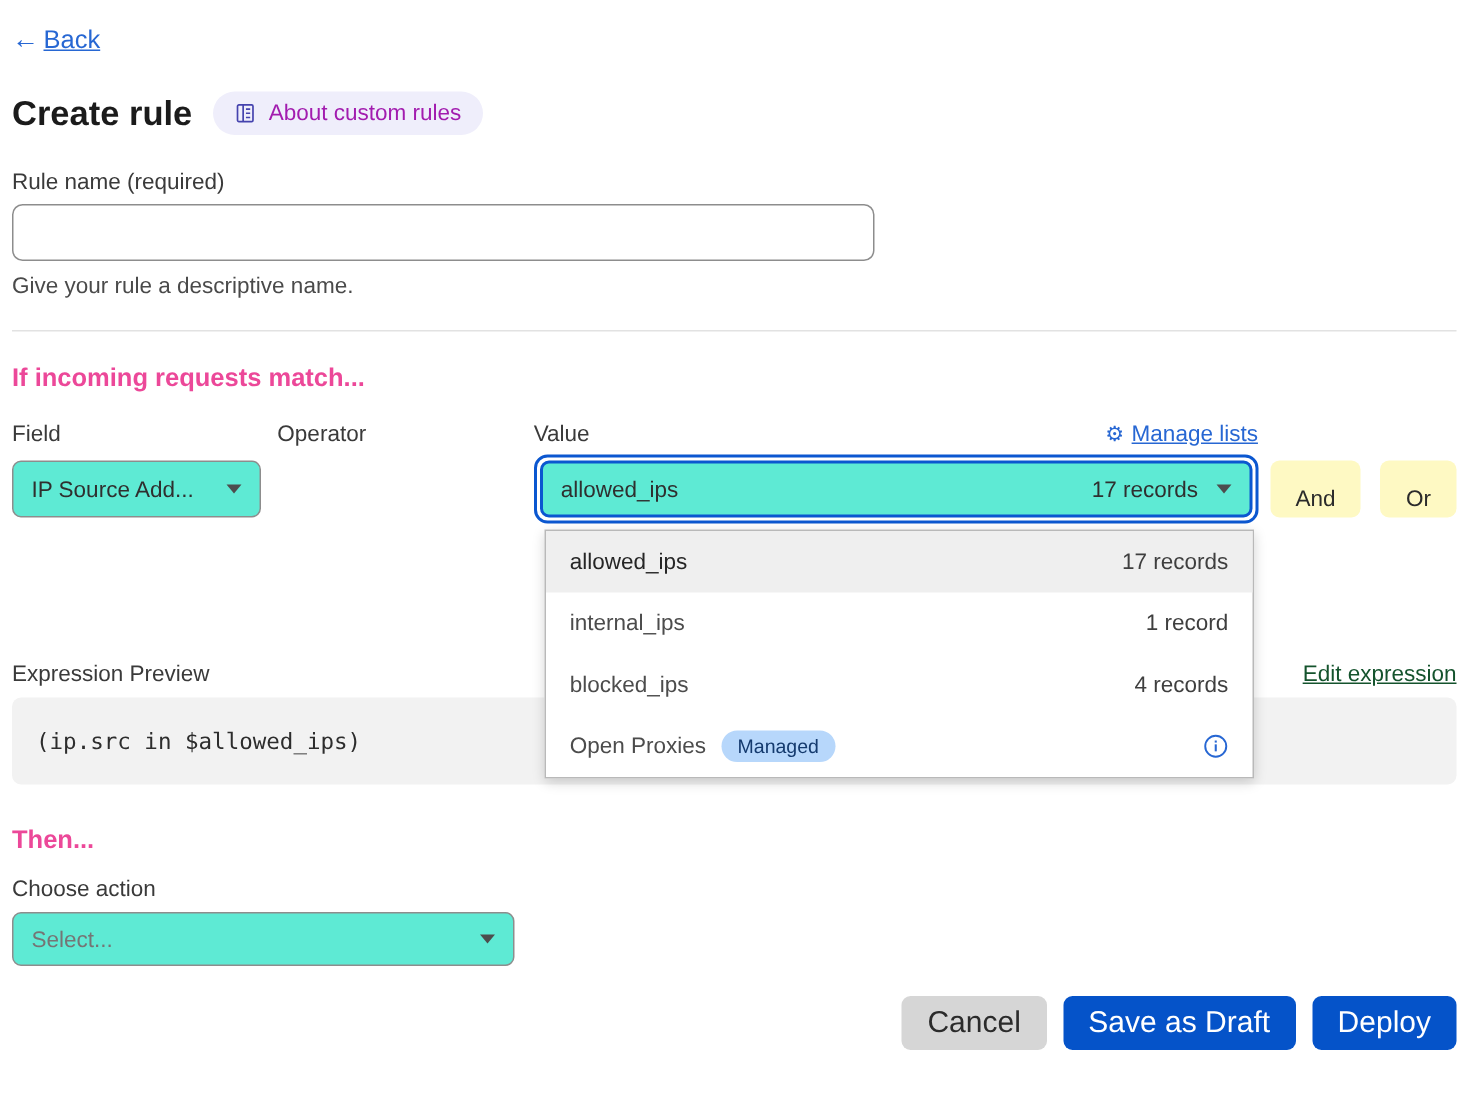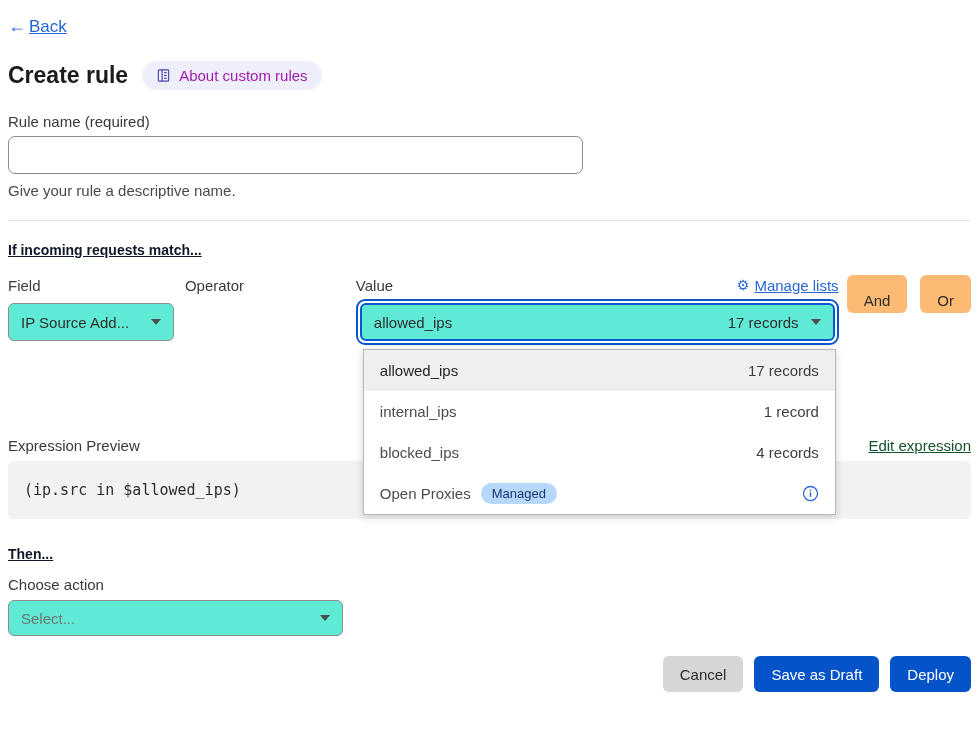--- a/index.html
+++ b/index.html
@@ -27,21 +27,21 @@
   
   .field-label { font-size:15px; color:#3a3a3a; }
   .rule-name-label { margin-top:23px; }
   .rule-name-input { display:block; width:575px; height:38px; margin-top:6px;
     border:1px solid #8d8d8d; border-radius:7px; padding:0 12px; font-size:15px;
     font-family:"Liberation Sans", sans-serif; outline:none; }
   .helper-text { margin-top:8px; font-size:15px; color:#4a4a4a; }
 
   .divider { border:none; border-top:1px solid #e2e2e2; margin:21px 0 0 0; }
 
-  .section-heading { font-size:14px; font-weight:700; color:#0f172a; margin:21px 0 0 0;text-decoration:underline; }
+  .section-heading { font-size:17px; font-weight:700; color:#ec4899; margin:21px 0 0 0; }
 
   
   .controls-row { display:flex; align-items:flex-start; margin-top:17px; }
   .col-field { width:167px; }
   .col-operator { width:167px; margin-left:11px; }
   .col-value { width:486px; margin-left:5px; }
   .col-label-row { display:flex; justify-content:space-between; align-items:center;
     height:20px; margin-bottom:8px; }
   .select-box { height:38px; border:1px solid #8d8d8d; border-radius:6px; background:#5eead4;
     display:flex; align-items:center; justify-content:space-between; padding:0 12px;
@@ -52,21 +52,21 @@
     font-size:15px; cursor:pointer; }
   .manage-link .gear { font-size:14px; text-decoration:none; }
   .manage-link .manage-label { text-decoration:underline; }
 
   .focus-ring { border:2px solid #0b57d0; border-radius:9px; padding:2px; margin-top:-4px;
     position:relative; }
   .focus-ring .select-box { border:2px solid #0b57d0; }
   .value-right { display:flex; align-items:center; gap:12px; }
   .value-meta { color:#2f2f2f; }
 
-  .and-btn, .or-btn { height:38px; background:#fdba74; border:none;
+  .and-btn, .or-btn { height:38px; margin-top:28px; background:#fef9c3; border:none;
     border-radius:6px; font-size:15px; color:#2b2b2b; padding:17px 17px; cursor:pointer;
     font-family:"Liberation Sans", sans-serif; }
   .and-btn { margin-left:8px; }
   .or-btn { margin-left:13px; }
 
   
   .dropdown-panel { position:absolute; top:calc(100% + 6px); left:5px; width:473px;
     background:#fff; border:1px solid #b9b9b9; box-shadow:0 2px 8px rgba(0,0,0,0.18);
     z-index:20; }
   .dropdown-row { height:41px; display:flex; align-items:center;
@@ -88,21 +88,21 @@
     font-family:"DejaVu Sans Mono", monospace; font-size:15px; color:#2d2d2d; }
 
   
   .then-heading { margin-top:27px; }
   .action-label { margin-top:14px; }
   .action-select { width:335px; margin-top:7px; height:36px; }
   .placeholder { color:#757575; }
 
   
   .footer-row { display:flex; justify-content:flex-end; gap:11px; margin-top:20px; }
-  .btn { height:36px; border:none; border-radius:6px; font-size:15px; padding:0 17px;
+  .btn { height:36px; border:none; border-radius:6px; font-size:20px; padding:0 17px;
     display:flex; align-items:center; cursor:pointer;
     font-family:"Liberation Sans", sans-serif; }
   .btn-gray { background:#d6d6d6; color:#2b2b2b; }
   .btn-blue { background:#0553c9; color:#ffffff; }
 </style>
 </head>
 <body>
 
 <div class="page">
 

